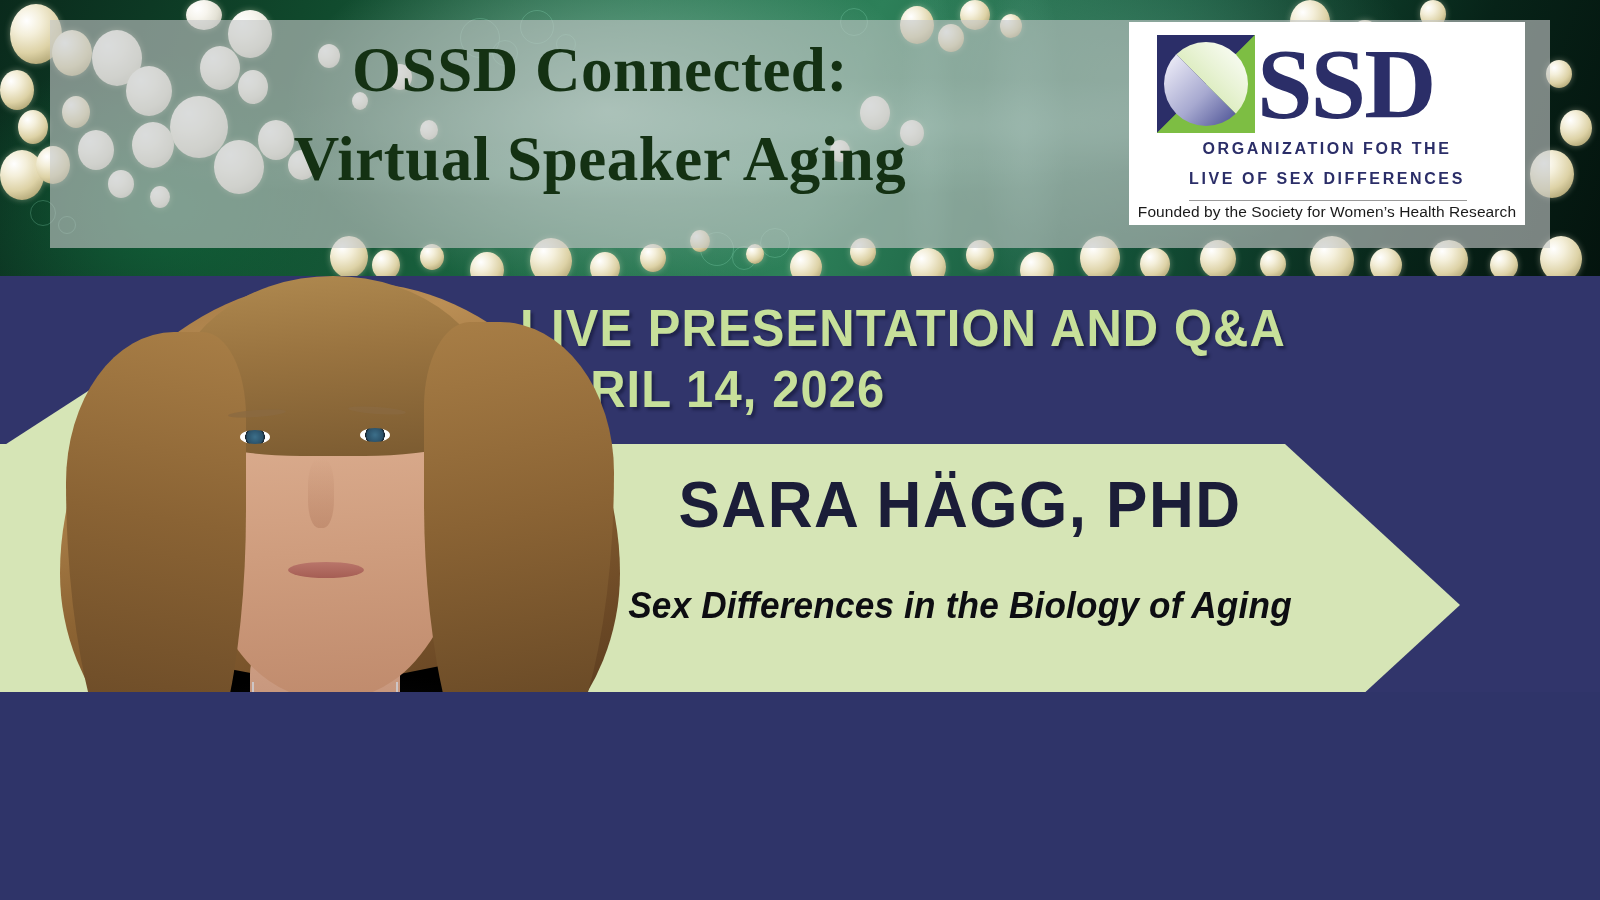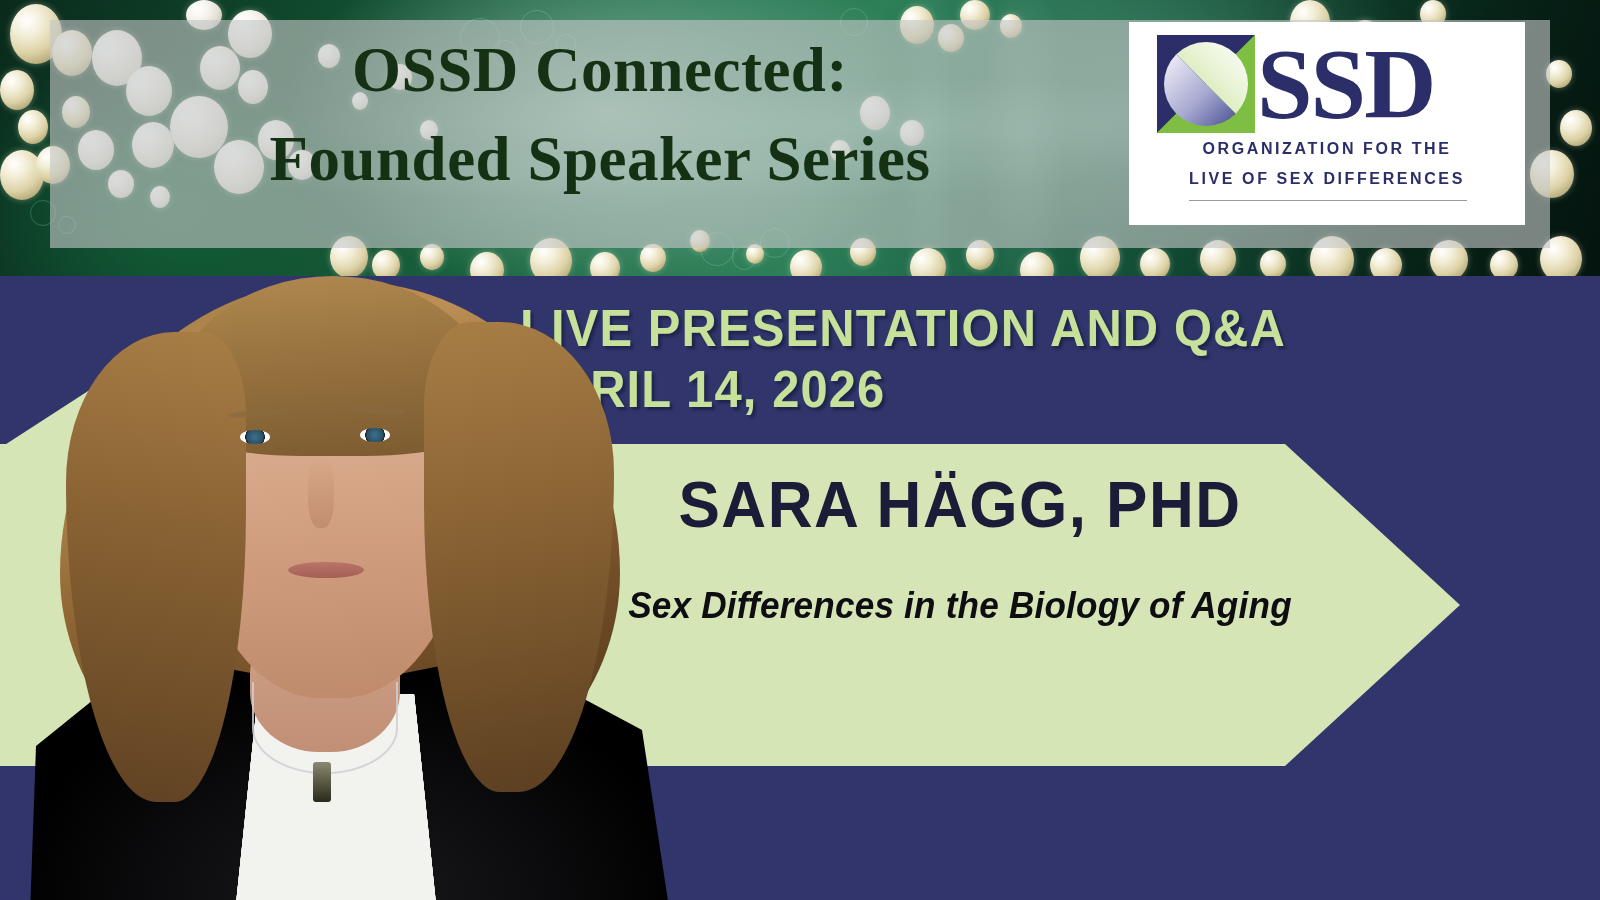--- a/index.html
+++ b/index.html
@@ -5,21 +5,21 @@
   * { margin:0; padding:0; box-sizing:border-box; }
   html, body {
     width:1600px; height:900px;
     background:#2F3469;
     font-family:"Liberation Sans", sans-serif;
     overflow:hidden;
   }
 
   .poster {
     position:relative;
-    width:1600px; height:900px;
+    width:1600px; height:692px;
     background:#fde047;
     overflow:hidden;
   }
 
   
   .header {
     position:absolute; left:0; top:0;
     width:1600px; height:276px;
     overflow:hidden;
     background:
@@ -366,38 +366,39 @@
       <span class="bub" style="left:1490px;top:250px;width:28px;height:30px;"></span>
       <span class="bub" style="left:1540px;top:236px;width:42px;height:46px;"></span>
       <span class="bub" style="left:690px;top:230px;width:20px;height:22px;"></span>
       <span class="bub" style="left:746px;top:244px;width:18px;height:20px;"></span>
     </div>
 
     <div class="hdr-plate"></div>
 
     <div class="hdr-title">
       <span>OSSD Connected:</span>
-      <span class="l2">Founded Speaker Series</span>
+      <span class="l2">Virtual Speaker Aging</span>
     </div>
 
     <div class="logo-box">
       <div class="logo-row">
         <span class="logo-mark">
           <span class="g-tr"></span>
           <span class="g-bl"></span>
           <span class="circ">
             <span class="half-tr"></span>
             <span class="half-bl"></span>
           </span>
         </span>
         <span class="logo-ssd">SSD</span>
       </div>
       <div class="logo-line1">ORGANIZATION FOR THE</div>
       <div class="logo-line2">LIVE OF SEX DIFFERENCES</div>
       <div class="logo-rule"></div>
+      <div class="logo-founded">Founded by the Society for Women’s Health Research</div>
     </div>
   </div>
 
   <div class="body-area">
 
     <div class="green-wedge"></div>
     <div class="green-band"></div>
 
     <div class="date-block">
       <div class="date-line">LIVE PRESENTATION AND Q&amp;A</div>

